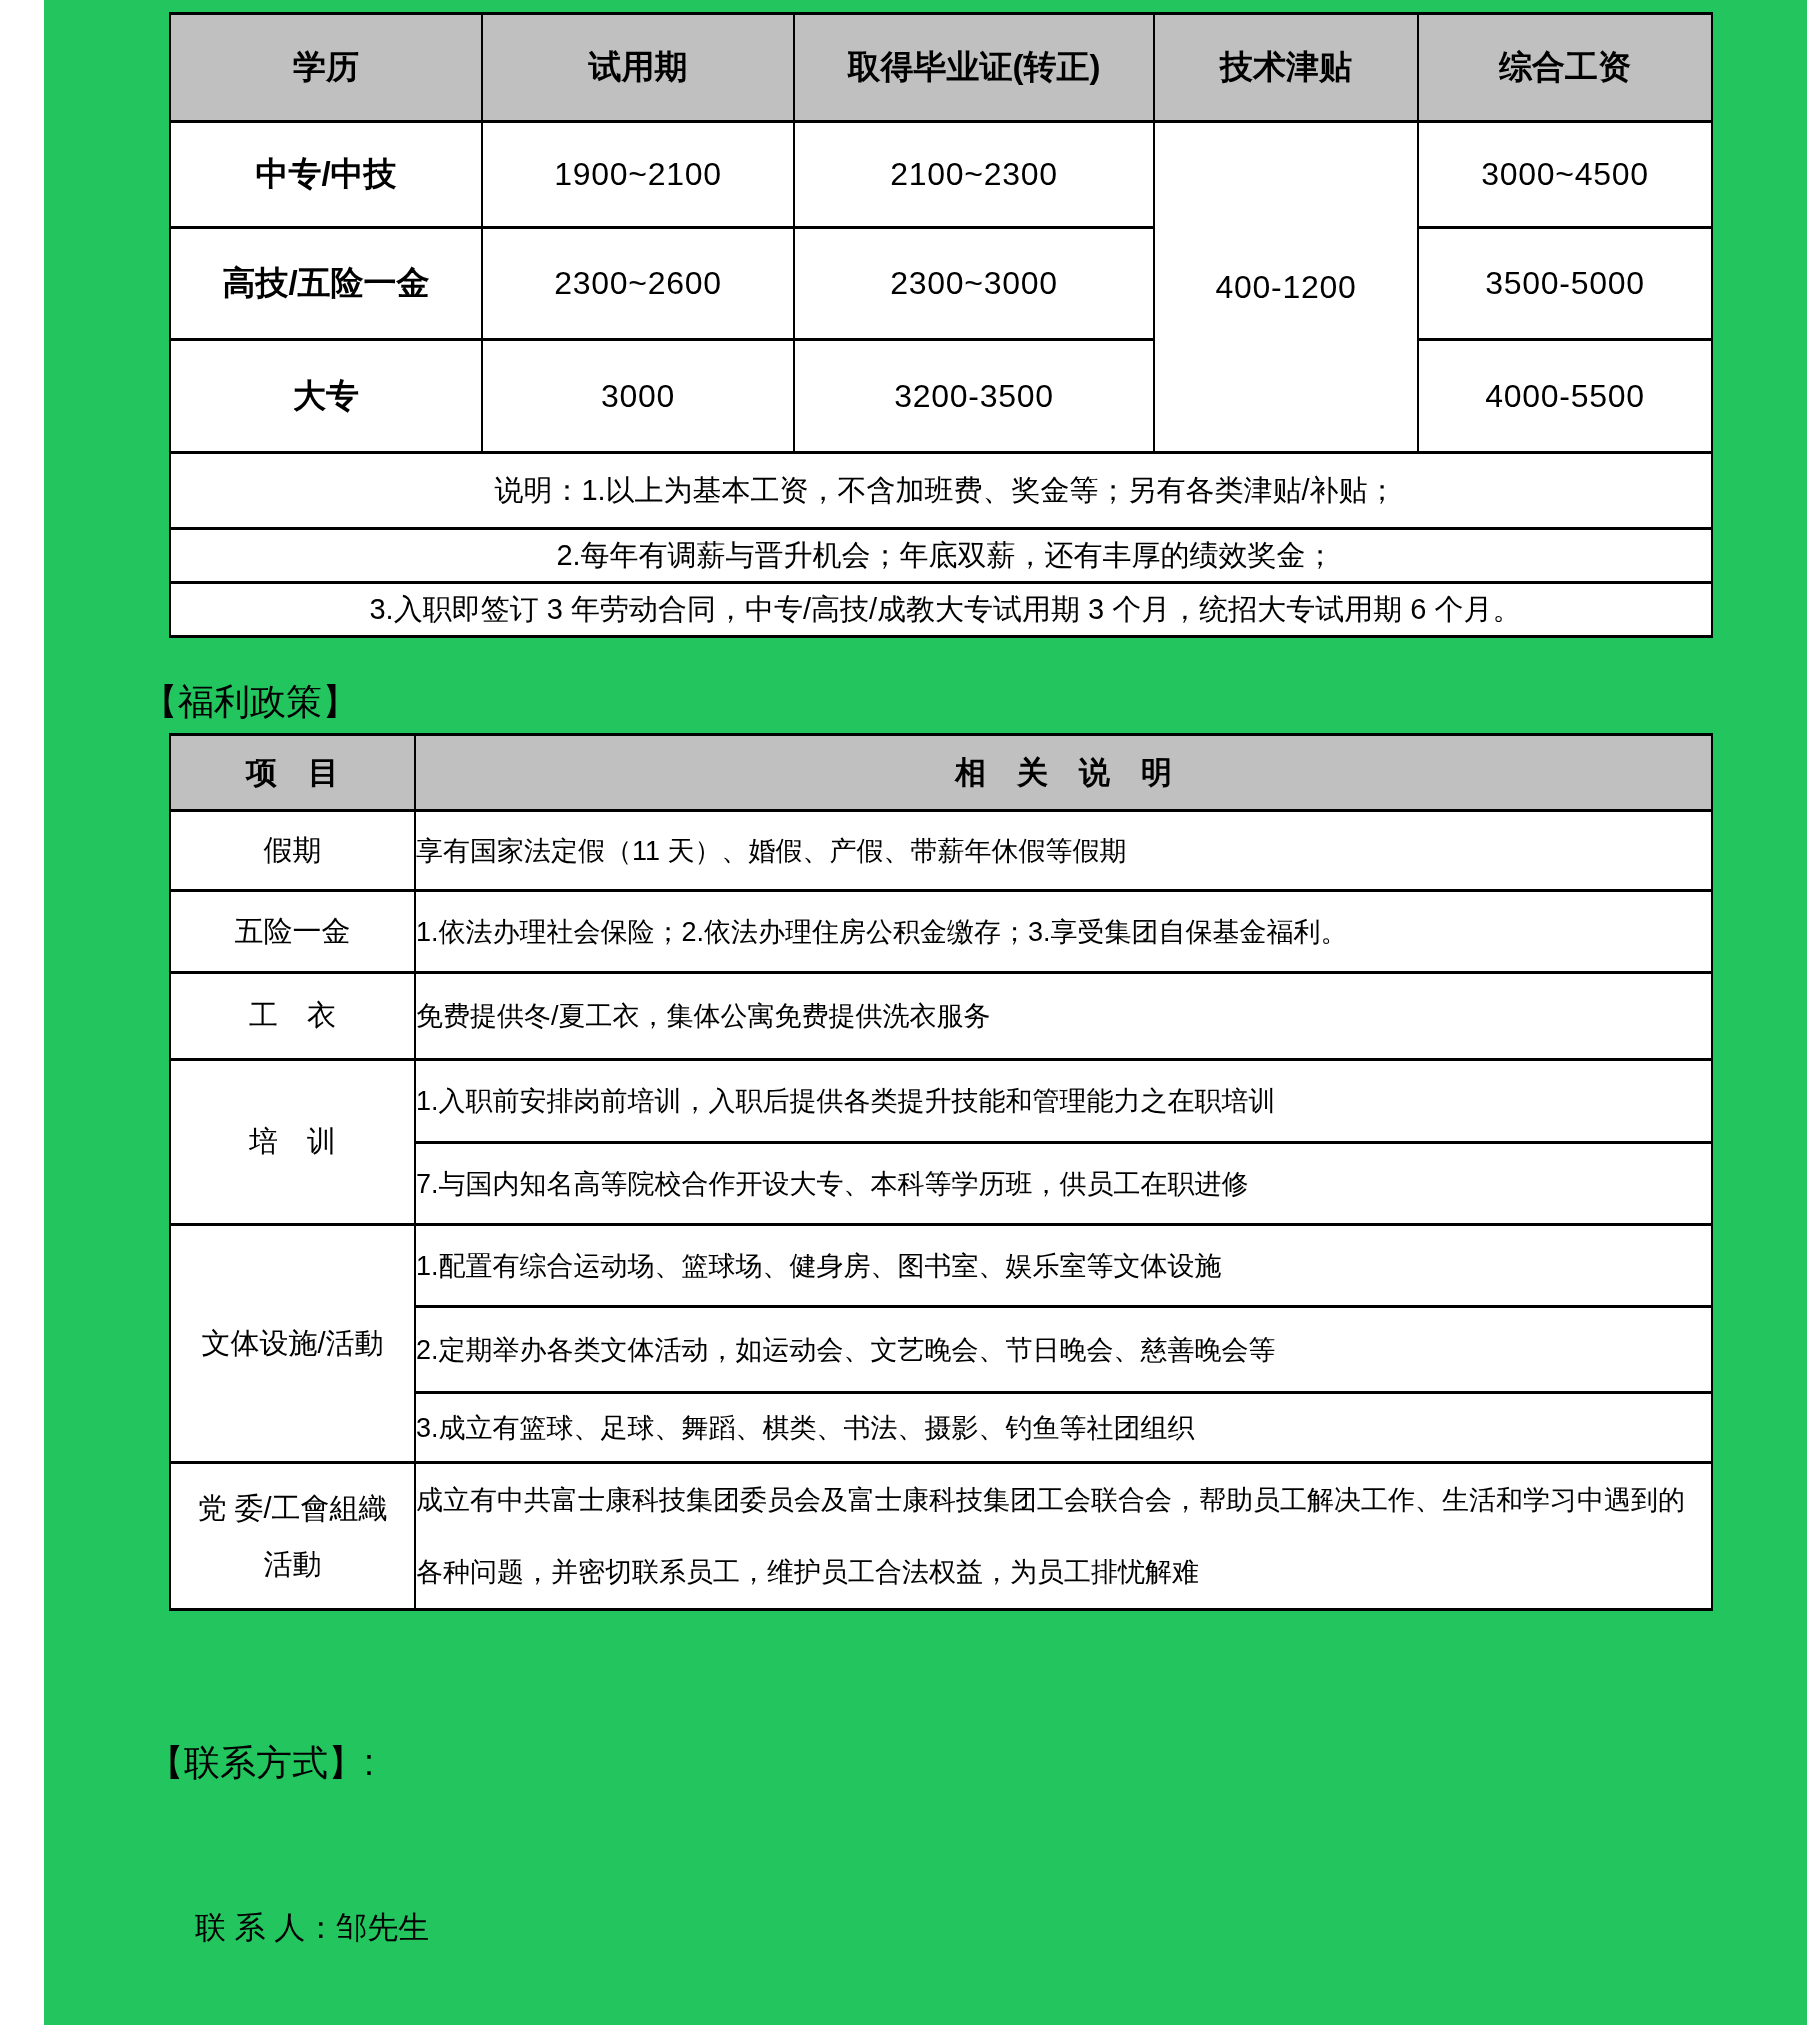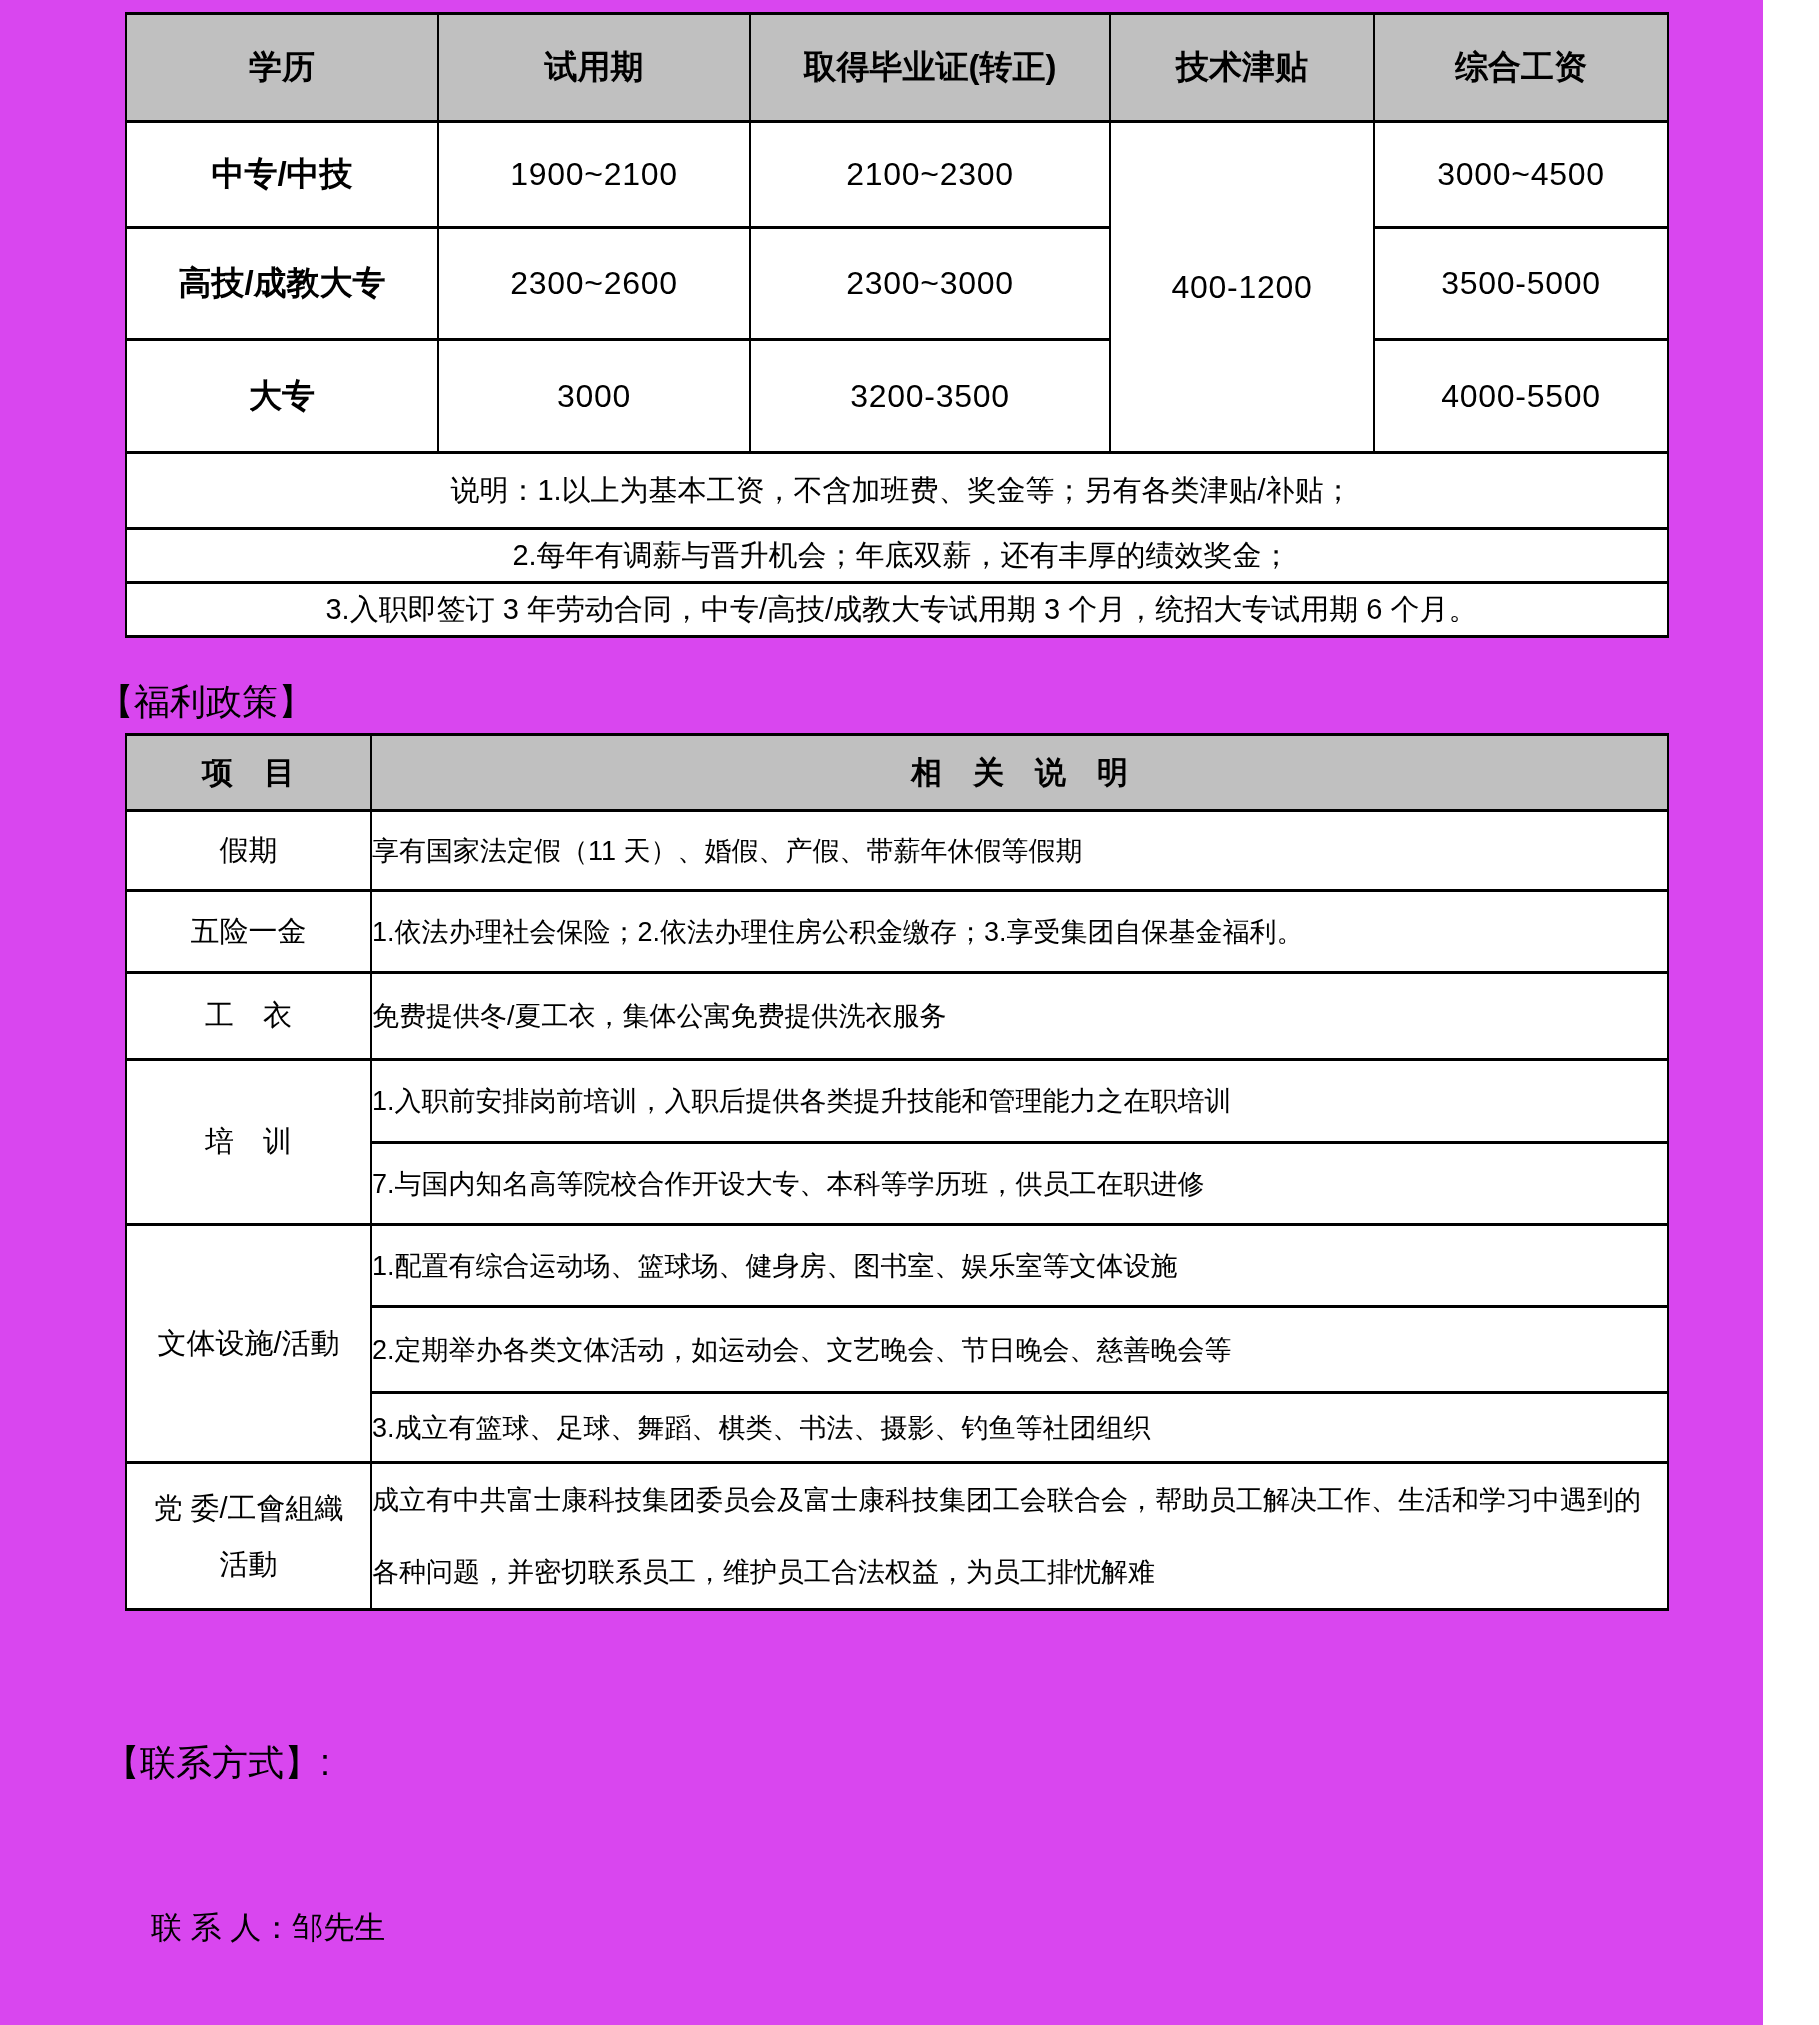--- a/index.html
+++ b/index.html
@@ -1,20 +1,20 @@
 <!DOCTYPE html>
 <html style="font-size:10.7px"><head>
 <meta charset="utf-8">
 <style>
   html,body{margin:0;padding:0;}
   body{
     width:1820px;height:2025px;background:#ffffff;
     font-family:"Liberation Sans", sans-serif;color:#000;
   }
-  .page{position:relative;width:1763px;height:2025px;background:#d946ef;overflow:hidden;}
+  .page{position:relative;width:1763px;height:2025px;background:#22c55e;overflow:hidden;margin-left:44px;}
 
   
   table{border-collapse:collapse;table-layout:fixed;position:absolute;background:#fff;}
   td,th{border:2px solid #000;border-top-width:3.3px;border-bottom-width:3.3px;
         padding:0;vertical-align:middle;overflow:hidden;}
   table{border:2.7px solid #000;}
   th{background:#c0c0c0;font-weight:bold;text-align:center;}
 
   
   #salary-table{left:125px;top:12px;width:1542px;}
@@ -82,21 +82,21 @@
       <th>综合工资</th>
     </tr>
     <tr class="row-data1">
       <td class="edu-cell">中专/中技</td>
       <td class="num-cell">1900~2100</td>
       <td class="num-cell">2100~2300</td>
       <td class="num-cell" rowspan="3">400-1200</td>
       <td class="num-cell">3000~4500</td>
     </tr>
     <tr class="row-data2">
-      <td class="edu-cell">高技/成教大专</td>
+      <td class="edu-cell">高技/五险一金</td>
       <td class="num-cell">2300~2600</td>
       <td class="num-cell">2300~3000</td>
       <td class="num-cell">3500-5000</td>
     </tr>
     <tr class="row-data3">
       <td class="edu-cell">大专</td>
       <td class="num-cell">3000</td>
       <td class="num-cell">3200-3500</td>
       <td class="num-cell">4000-5500</td>
     </tr>

